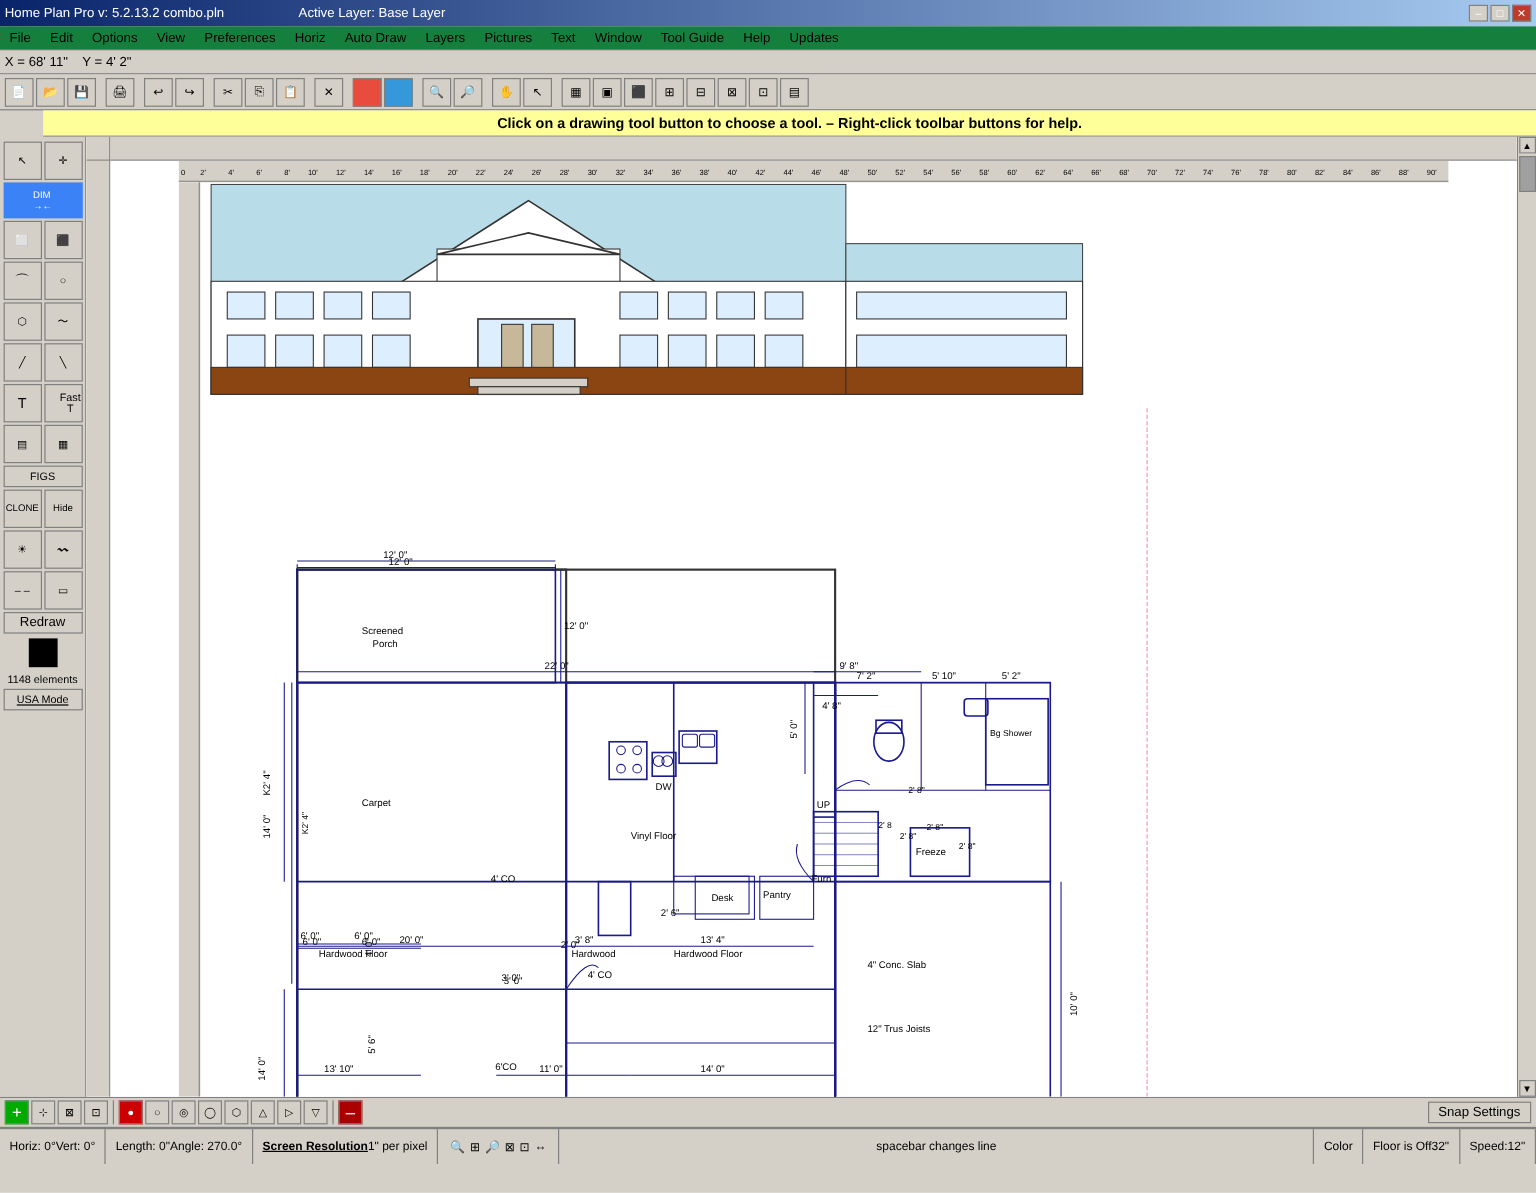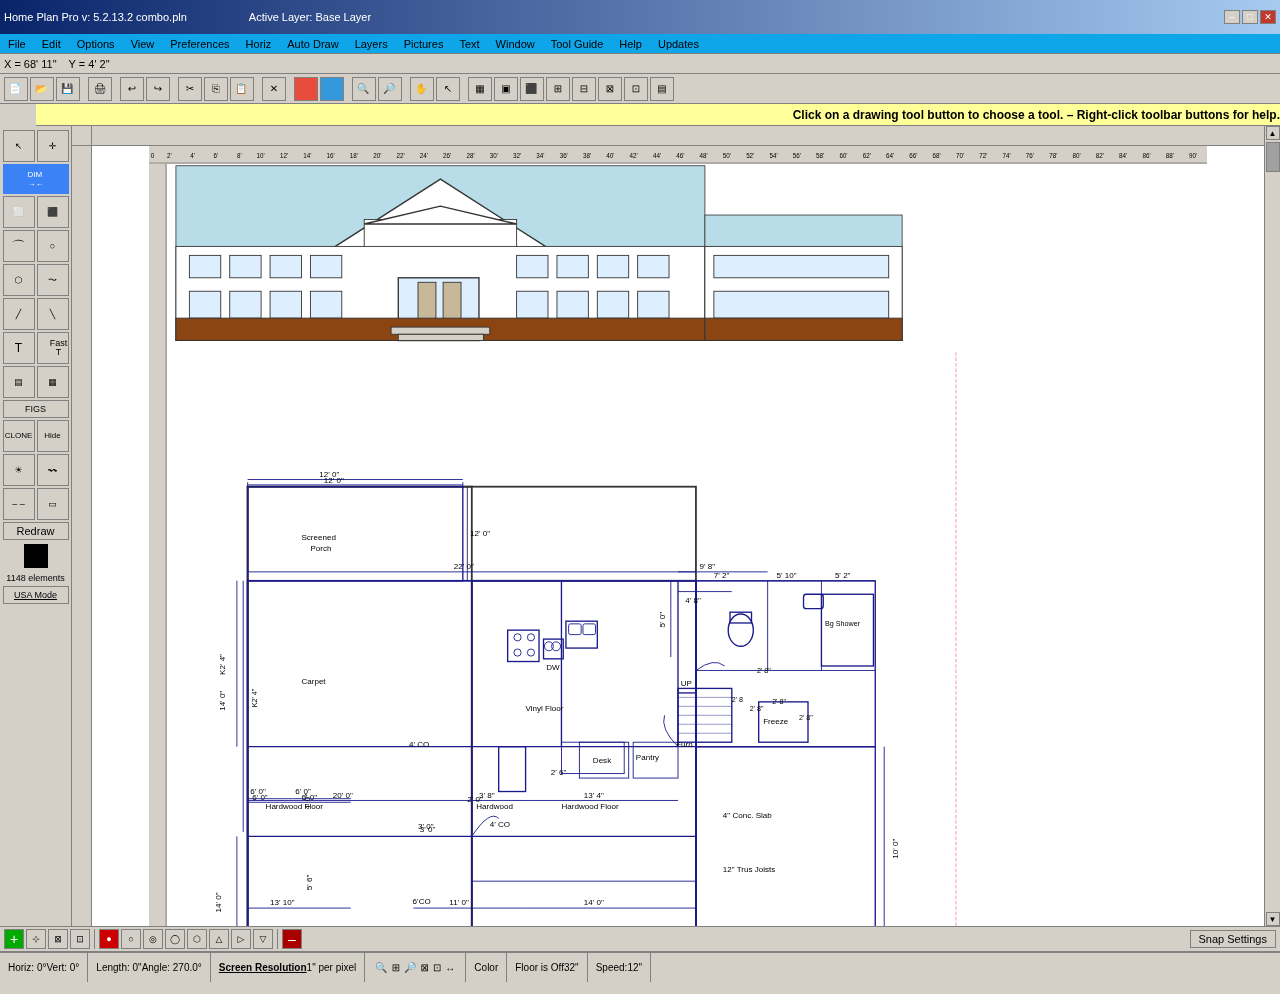--- a/index.html
+++ b/index.html
@@ -1,37 +1,37 @@
 <!DOCTYPE html>
 <html><head>
   <meta charset="utf-8">
   <style>
     * { margin: 0; padding: 0; box-sizing: border-box; }
     body { width: 1280px; height: 994px; overflow: hidden; font-family: Arial, sans-serif; font-size: 11px; background: #d4d0c8; }
 
     
     #titlebar {
-      height: 34px;
+      height: 22px;
       background: linear-gradient(to right, #0a246a, #a6caf0);
       display: flex; align-items: center; justify-content: space-between;
       padding: 0 4px;
       color: white;
       font-size: 11px;
     }
     #titlebar .title-text { display: flex; align-items: center; gap: 6px; }
     #titlebar .win-controls { display: flex; gap: 2px; }
     #titlebar .win-btn {
       width: 16px; height: 14px; background: #d4d0c8; border: 1px solid #808080;
       display: flex; align-items: center; justify-content: center; font-size: 9px; cursor: pointer;
     }
 
     
     #menubar {
       height: 20px;
-      background: #0ea5e9;
+      background: #15803d;
       display: flex; align-items: center;
       border-bottom: 1px solid #808080;
     }
     .menu-item {
       padding: 2px 8px;
       font-size: 11px;
       cursor: pointer;
       white-space: nowrap;
     }
 
@@ -63,21 +63,21 @@
       border: 1px solid #808080;
       display: flex; align-items: center; justify-content: center;
       font-size: 10px; cursor: pointer;
     }
     .tb-sep { width: 4px; height: 24px; }
 
     
     #hintbar {
       height: 22px;
       background: #ffff99;
-      display: flex; align-items: center; justify-content: flex-end;
+      display: flex; align-items: center; justify-content: center;
       font-size: 12px; font-weight: bold;
       border-bottom: 1px solid #808080;
       margin-left: 36px;
     }
 
     
     #main {
       display: flex;
       height: calc(994px - 22px - 20px - 20px - 30px - 22px - 26px - 30px);
     }
@@ -755,20 +755,23 @@
     <span>1" per pixel</span>
   </div>
   <div class="status-section">
     <span style="cursor:pointer;margin:0 2px;">🔍</span>
     <span style="cursor:pointer;margin:0 2px;">⊞</span>
     <span style="cursor:pointer;margin:0 2px;">🔎</span>
     <span style="cursor:pointer;margin:0 2px;">⊠</span>
     <span style="cursor:pointer;margin:0 2px;">⊡</span>
     <span style="cursor:pointer;margin:0 2px;">↔</span>
   </div>
+  <div class="status-section" style="flex:1;justify-content:center;">
+    <span>spacebar changes line</span>
+  </div>
   <div class="status-section" style="cursor:pointer;">
     <span>Color</span>
   </div>
   <div class="status-section">
     <span>Floor is Off</span>
       <br>
     <span>32"</span>
   </div>
   <div class="status-section">
     <span>Speed:</span>

